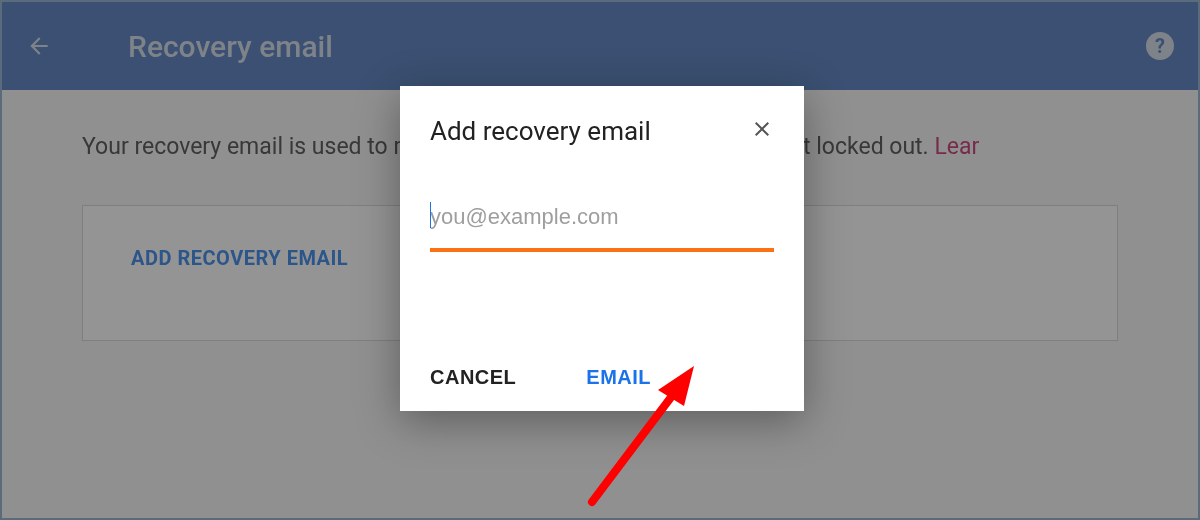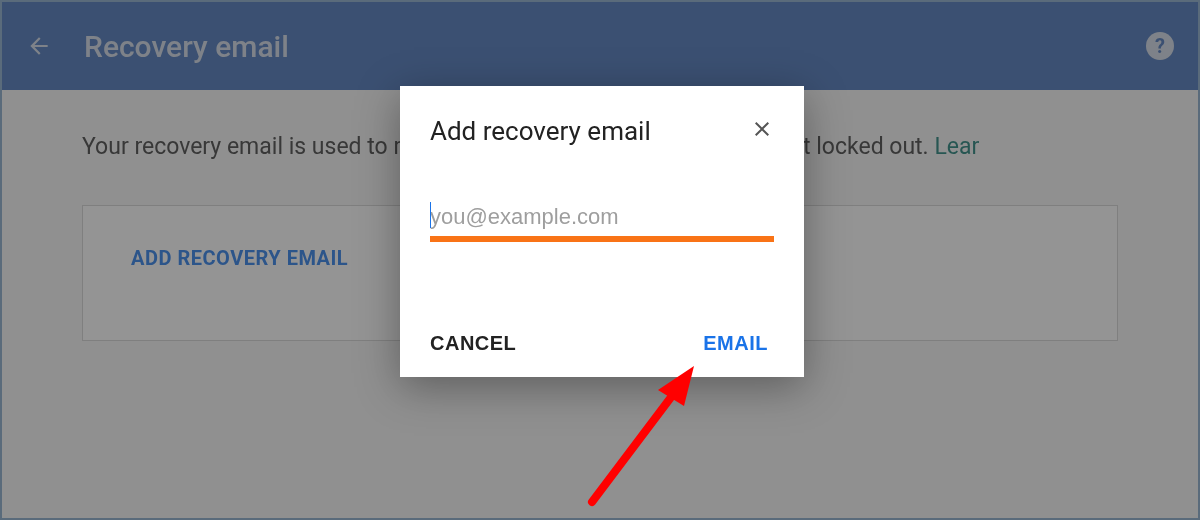--- a/index.html
+++ b/index.html
@@ -16,20 +16,21 @@
     border: 2px solid #5a6b7b;
     box-sizing: border-box;
   }
   .header {
     background: #3a69b3;
     height: 88px;
     display: flex;
     align-items: center;
     padding: 0 24px;
     position: relative;
+    gap: 44px;
   }
   .back-arrow {
     color: #cfd8e6;
     margin-right: 32px;
     display: flex;
     align-items: center;
     cursor: pointer;
   }
   .back-arrow svg { width: 26px; height: 26px; fill: #cfd8e6; }
   .header-title {
@@ -56,21 +57,21 @@
   }
   .content {
     padding: 40px 80px 0 80px;
   }
   .desc {
     font-size: 23px;
     line-height: 1.5;
     color: #333;
   }
   .learn-link {
-    color: #0f766e;
+    color: #be185d;
     cursor: pointer;
   }
   .card {
     margin-top: 40px;
     border: 1px solid #d0d0d0;
     background: #fff;
     padding: 40px 48px 70px 48px;
   }
   .add-btn {
     color: #1a73e8;
@@ -114,42 +115,42 @@
   }
   .close-icon svg { width: 24px; height: 24px; fill: #555; }
 
   .email-field {
     margin-top: 54px;
     position: relative;
   }
   .email-input {
     width: 100%;
     border: none;
-    border-bottom: 6px solid #f97316;
+    border-bottom: 4px solid #f97316;
     font-size: 22px;
-    padding: 4px 0 6px 0;
+    padding: 4px 0 18px 0;
     outline: none;
     color: #333;
     background: transparent;
   }
   .email-input::placeholder { color: #9e9e9e; }
   .caret {
     position: absolute;
     left: 0;
     top: 2px;
     width: 1px;
     height: 26px;
     background: #1a73e8;
   }
 
   .dialog-actions {
-    margin-top: 90px;
-    display: flex;
-    justify-content: space-between;
-    gap: 48px;
+    margin-top: 114px;
+    display: flex;
+    justify-content: flex-start;
+    gap: 70px;
     padding-right: 6px;
   }
   .btn {
     font-size: 20px;
     font-weight: 700;
     letter-spacing: 0.5px;
     cursor: pointer;
     background: none;
     border: none;
     padding: 0;

